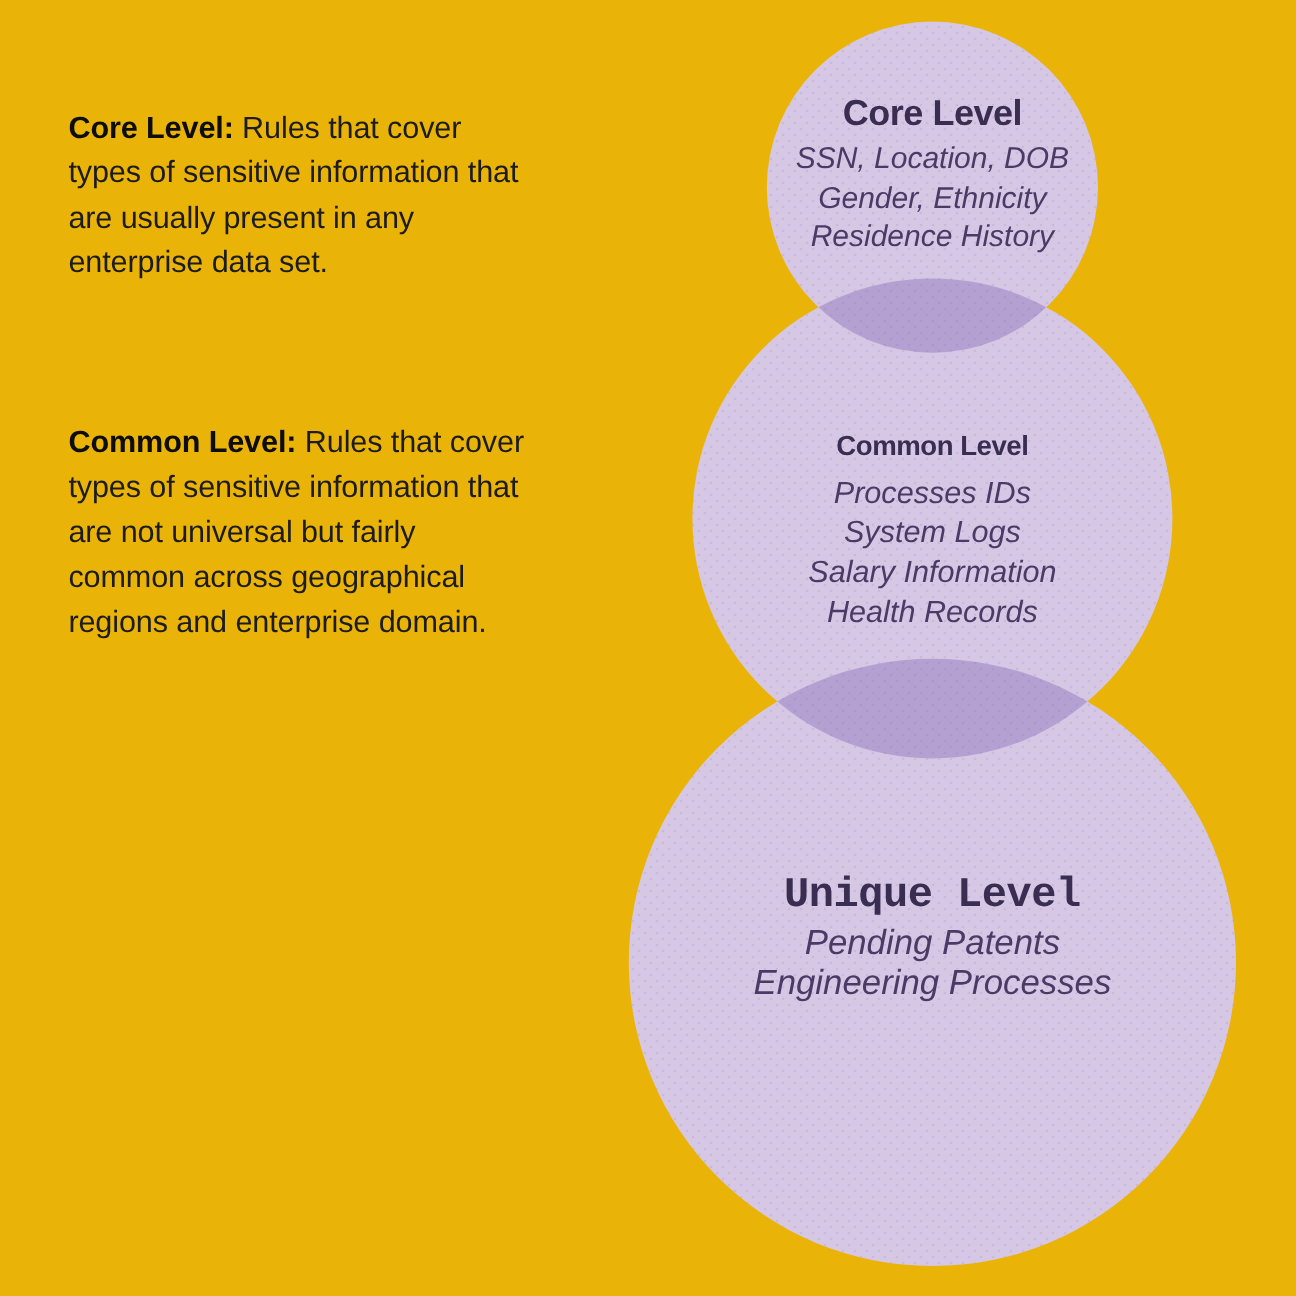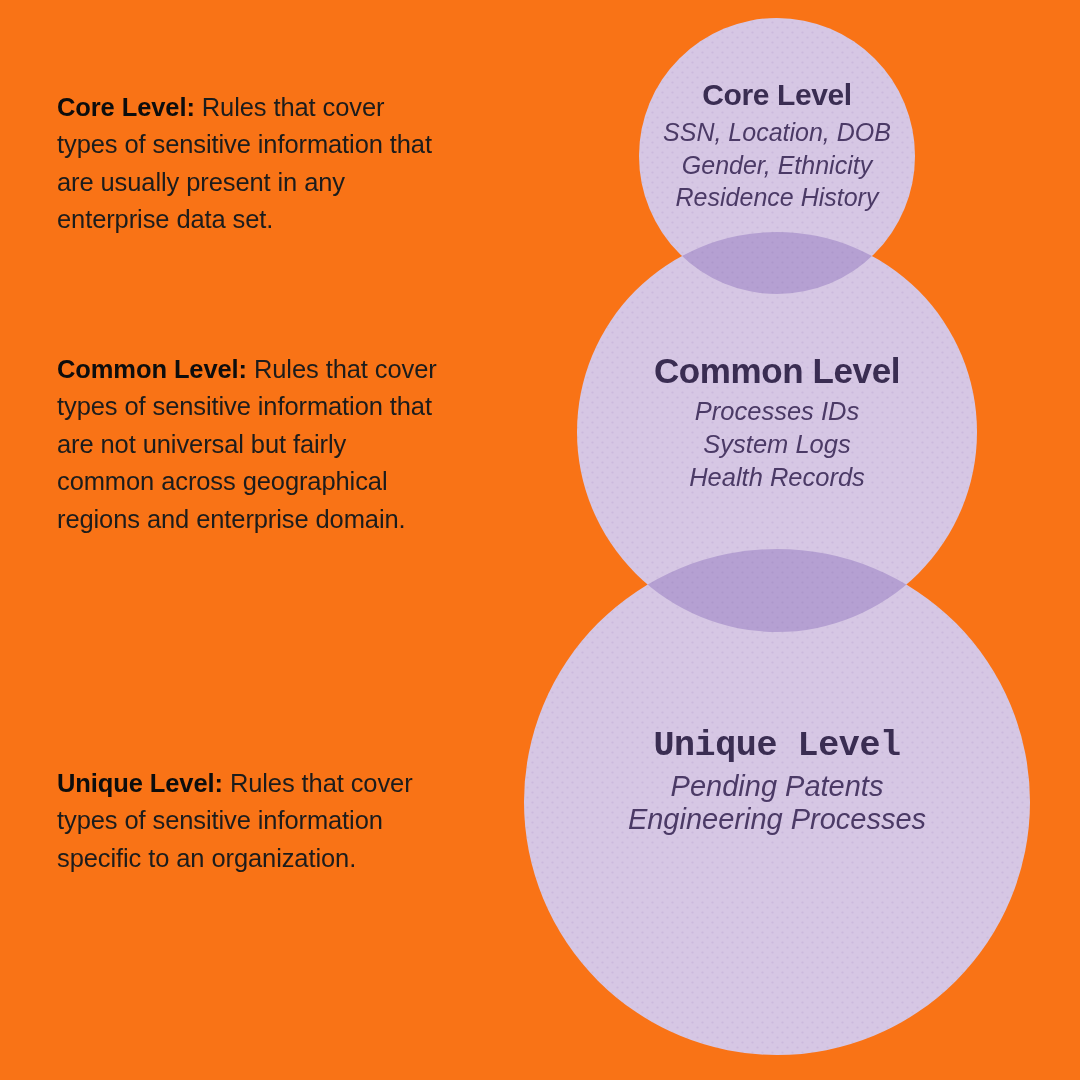--- a/index.html
+++ b/index.html
@@ -10,21 +10,21 @@
     width: 1080px;
     height: 1080px;
     background: #ffffff;
     font-family: "Liberation Sans", sans-serif;
     overflow: hidden;
   }
   #page {
     position: relative;
     width: 1080px;
     height: 1080px;
-    background: #f97316;
+    background: #eab308;
   }
 
   
   .desc-column {
     position: absolute;
     left: 57px;
     top: 0;
     width: 392px;
     height: 1080px;
   }
@@ -105,21 +105,21 @@
     line-height: 32.5px;
   }
 
   
   #label-common {
     left: 597px;
     top: 349px;
     width: 360px;
   }
   #label-common .circle-title {
-    font-size: 35px;
+    font-size: 23px;
     line-height: 44px;
     margin-bottom: 2px;
   }
   #label-common .circle-items {
     font-size: 25.5px;
     line-height: 33px;
   }
 
   
   #label-unique {
@@ -146,23 +146,20 @@
   <div class="desc-column">
 
     <p class="desc-block" id="desc-core">
       <span class="lead">Core Level:</span><span> Rules that cover types of sensitive information that are usually present in any enterprise data set.</span>
     </p>
 
     <p class="desc-block" id="desc-common">
       <span class="lead">Common Level:</span><span> Rules that cover types of sensitive information that are not universal but fairly common across geographical regions and enterprise domain.</span>
     </p>
 
-    <p class="desc-block" id="desc-unique">
-      <span class="lead">Unique Level:</span><span> Rules that cover types of sensitive information specific to an organization.</span>
-    </p>
 
   </div>
 
   <div class="venn">
 
     <svg class="venn-svg" viewBox="0 0 1080 1080">
       <defs>
         <pattern id="dots" width="10" height="10" patternUnits="userSpaceOnUse">
           <rect width="10" height="10" fill="#d6c7e4"></rect>
           <circle cx="2.5" cy="2.5" r="1.1" fill="#cbb9dd"></circle>
@@ -206,20 +203,21 @@
           <div>Gender, Ethnicity</div>
           <div>Residence History</div>
         </div>
       </div>
 
       <div class="circle-label" id="label-common">
         <div class="circle-title">Common Level</div>
         <div class="circle-items">
           <div>Processes IDs</div>
           <div>System Logs</div>
+          <div>Salary Information</div>
           <div>Health Records</div>
         </div>
       </div>
 
       <div class="circle-label" id="label-unique">
         <div class="circle-title">Unique Level</div>
         <div class="circle-items">
           <div>Pending Patents</div>
           <div>Engineering Processes</div>
         </div>

